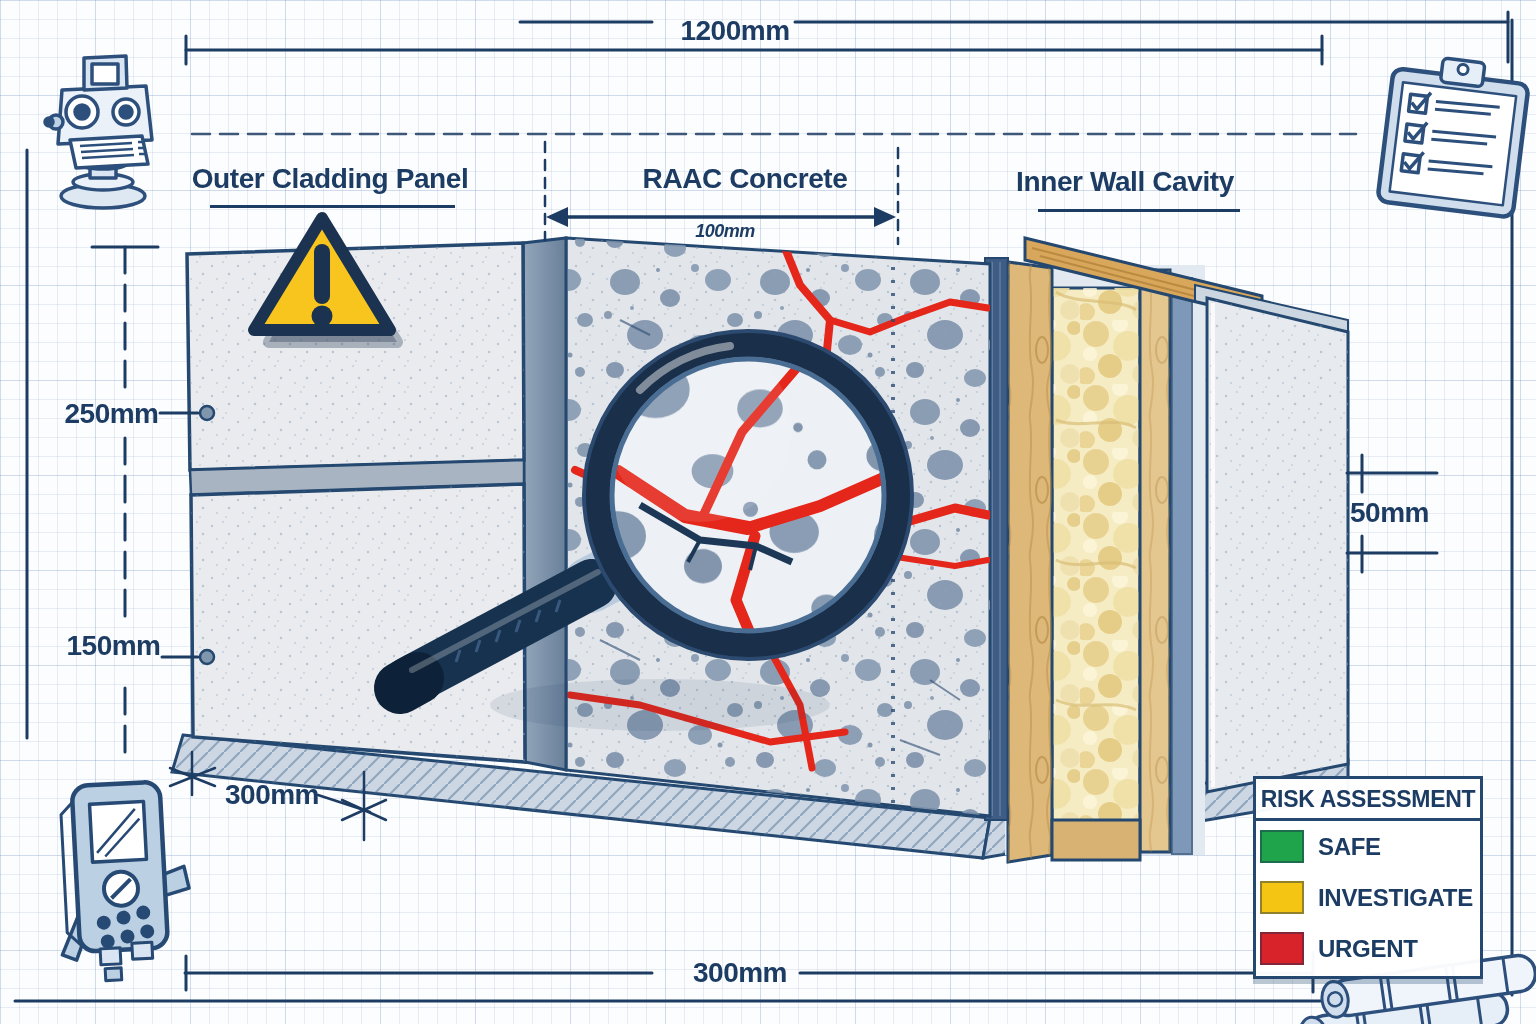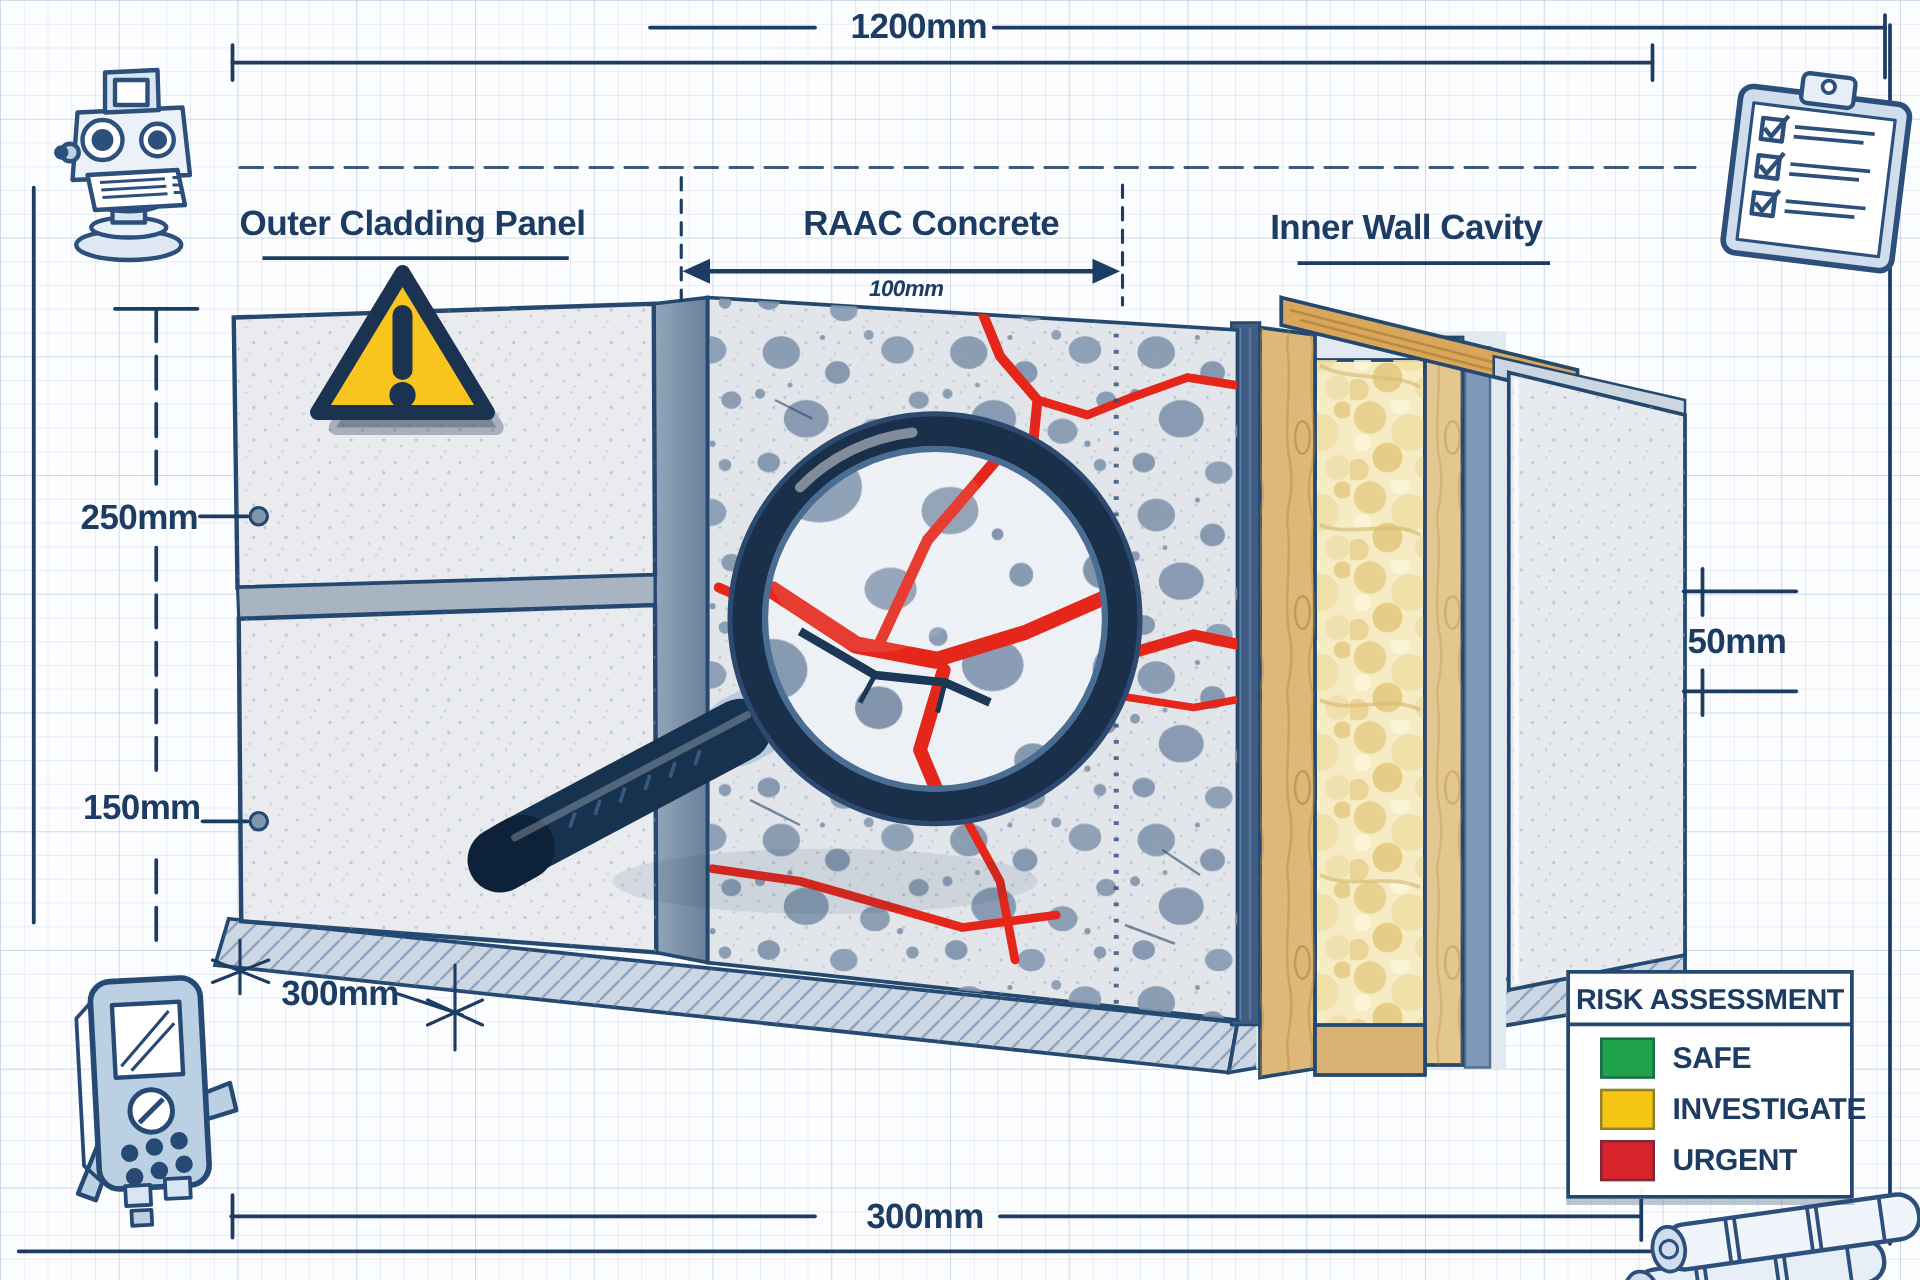--- a/index.html
+++ b/index.html
@@ -17,37 +17,37 @@
   .art{position:absolute;left:0;top:0;}
   .txt{position:absolute;font-weight:bold;color:#1d3c63;white-space:nowrap;}
   .lbl{font-size:28px;letter-spacing:-.4px;text-align:center;}
   .dim{font-size:28px;letter-spacing:-.5px;text-align:center;}
   .rule{position:absolute;background:#1d3c63;height:3px;}
   #lbl-outer{left:180px;top:163px;width:300px;}
   #rule-outer{left:210px;top:205px;width:245px;}
   #lbl-raac{left:620px;top:163px;width:250px;}
   #lbl-inner{left:1000px;top:166px;width:250px;}
   #rule-inner{left:1038px;top:209px;width:202px;}
-  #dim-1200{left:655px;top:5px;width:160px;}
+  #dim-1200{left:655px;top:15px;width:160px;}
   #dim-100{left:645px;top:221px;width:160px;font-size:18px;font-style:italic;}
   #dim-250{left:64px;top:398px;width:95px;}
   #dim-150{left:66px;top:630px;width:95px;}
   #dim-50{left:1350px;top:497px;width:90px;text-align:left;}
   #dim-300base{left:222px;top:779px;width:100px;}
   #dim-300bottom{left:660px;top:957px;width:160px;}
   .legend{
     position:absolute;left:1253px;top:776px;width:224px;
     background:rgba(255,255,255,.97);border:3px solid #24486f;
     box-shadow:0 5px 0 rgba(36,72,111,.30);
   }
   .legend-header{
     border-bottom:3px solid #24486f;text-align:center;font-weight:bold;
     font-size:23px;color:#1d3c63;padding:7px 2px 5px;letter-spacing:-.3px;
   }
-  .legend-rows{padding:9px 24px 11px;display:flex;flex-direction:column;gap:8px;}
+  .legend-rows{padding:9px 4px 11px;display:flex;flex-direction:column;gap:18px;}
   .legend-row{display:flex;align-items:center;gap:14px;}
   .swatch{width:44px;height:33px;border:2px solid rgba(25,45,75,.45);box-sizing:border-box;flex:0 0 auto;}
   .legend-label{font-size:24px;font-weight:bold;color:#1d3c63;letter-spacing:-.3px;}
 </style>
 </head>
 <body>
 
 <div class="canvas">
 
 <svg class="art" width="1536" height="1024" viewBox="0 0 1536 1024">

